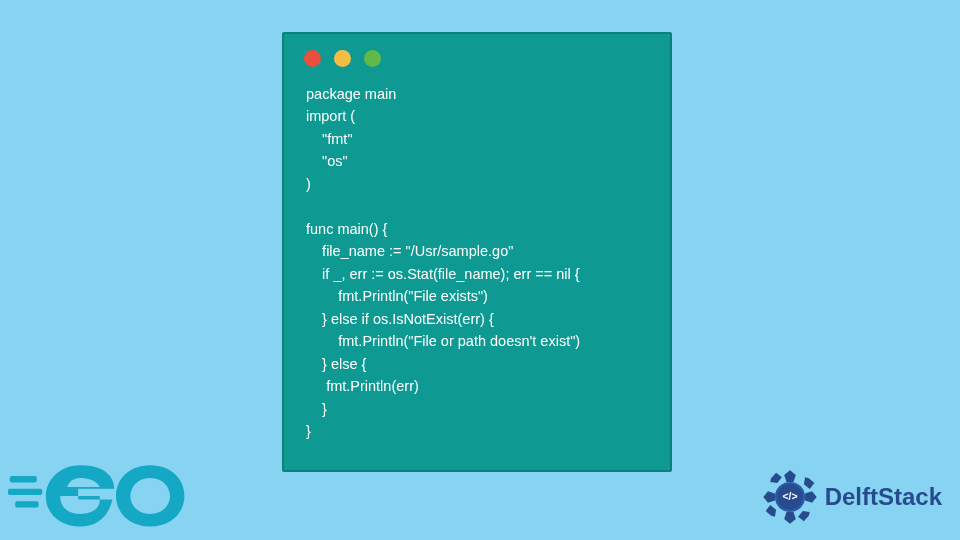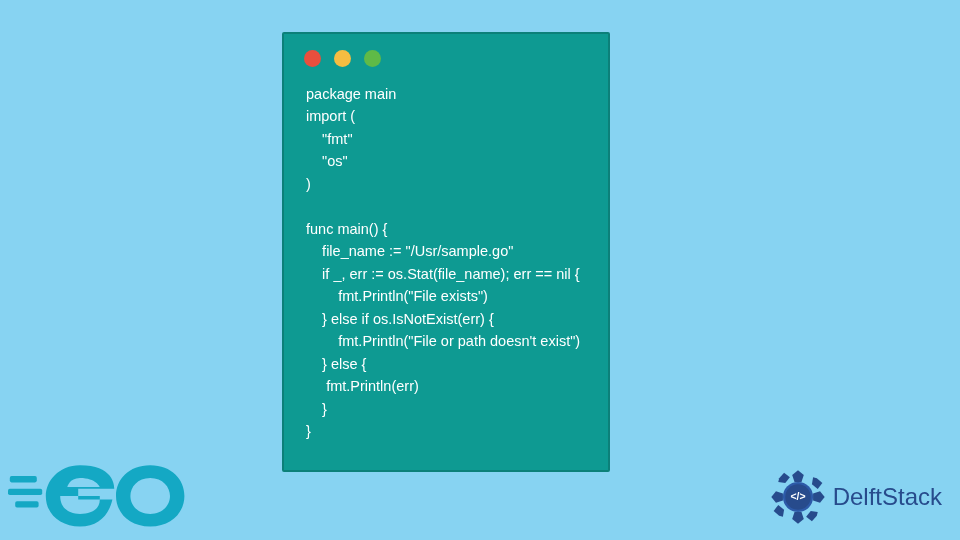--- a/index.html
+++ b/index.html
@@ -8,21 +8,21 @@
     height: 540px;
     background: #87d3f2;
     position: relative;
     font-family: Arial, Helvetica, sans-serif;
     overflow: hidden;
   }
   .code-window {
     position: absolute;
     left: 282px;
     top: 32px;
-    width: 328px;
+    width: 390px;
     height: 440px;
     background: #0e9a92;
     border: 2px solid #0c8079;
     border-radius: 2px;
   }
   .traffic-lights {
     display: flex;
     gap: 13px;
     padding: 16px 20px 10px 20px;
   }
@@ -59,21 +59,21 @@
     gap: 6px;
   }
   .ds-badge {
     width: 58px;
     height: 58px;
     position: relative;
   }
   .ds-badge svg { width: 100%; height: 100%; }
   .ds-text {
     font-size: 24px;
-    font-weight: 400;
+    font-weight: 700;
     color: #274b8c;
   }
 </style>
 </head>
 <body>
 
 <div class="code-window">
   <div class="traffic-lights">
     <span class="dot red"></span>
     <span class="dot yellow"></span>

